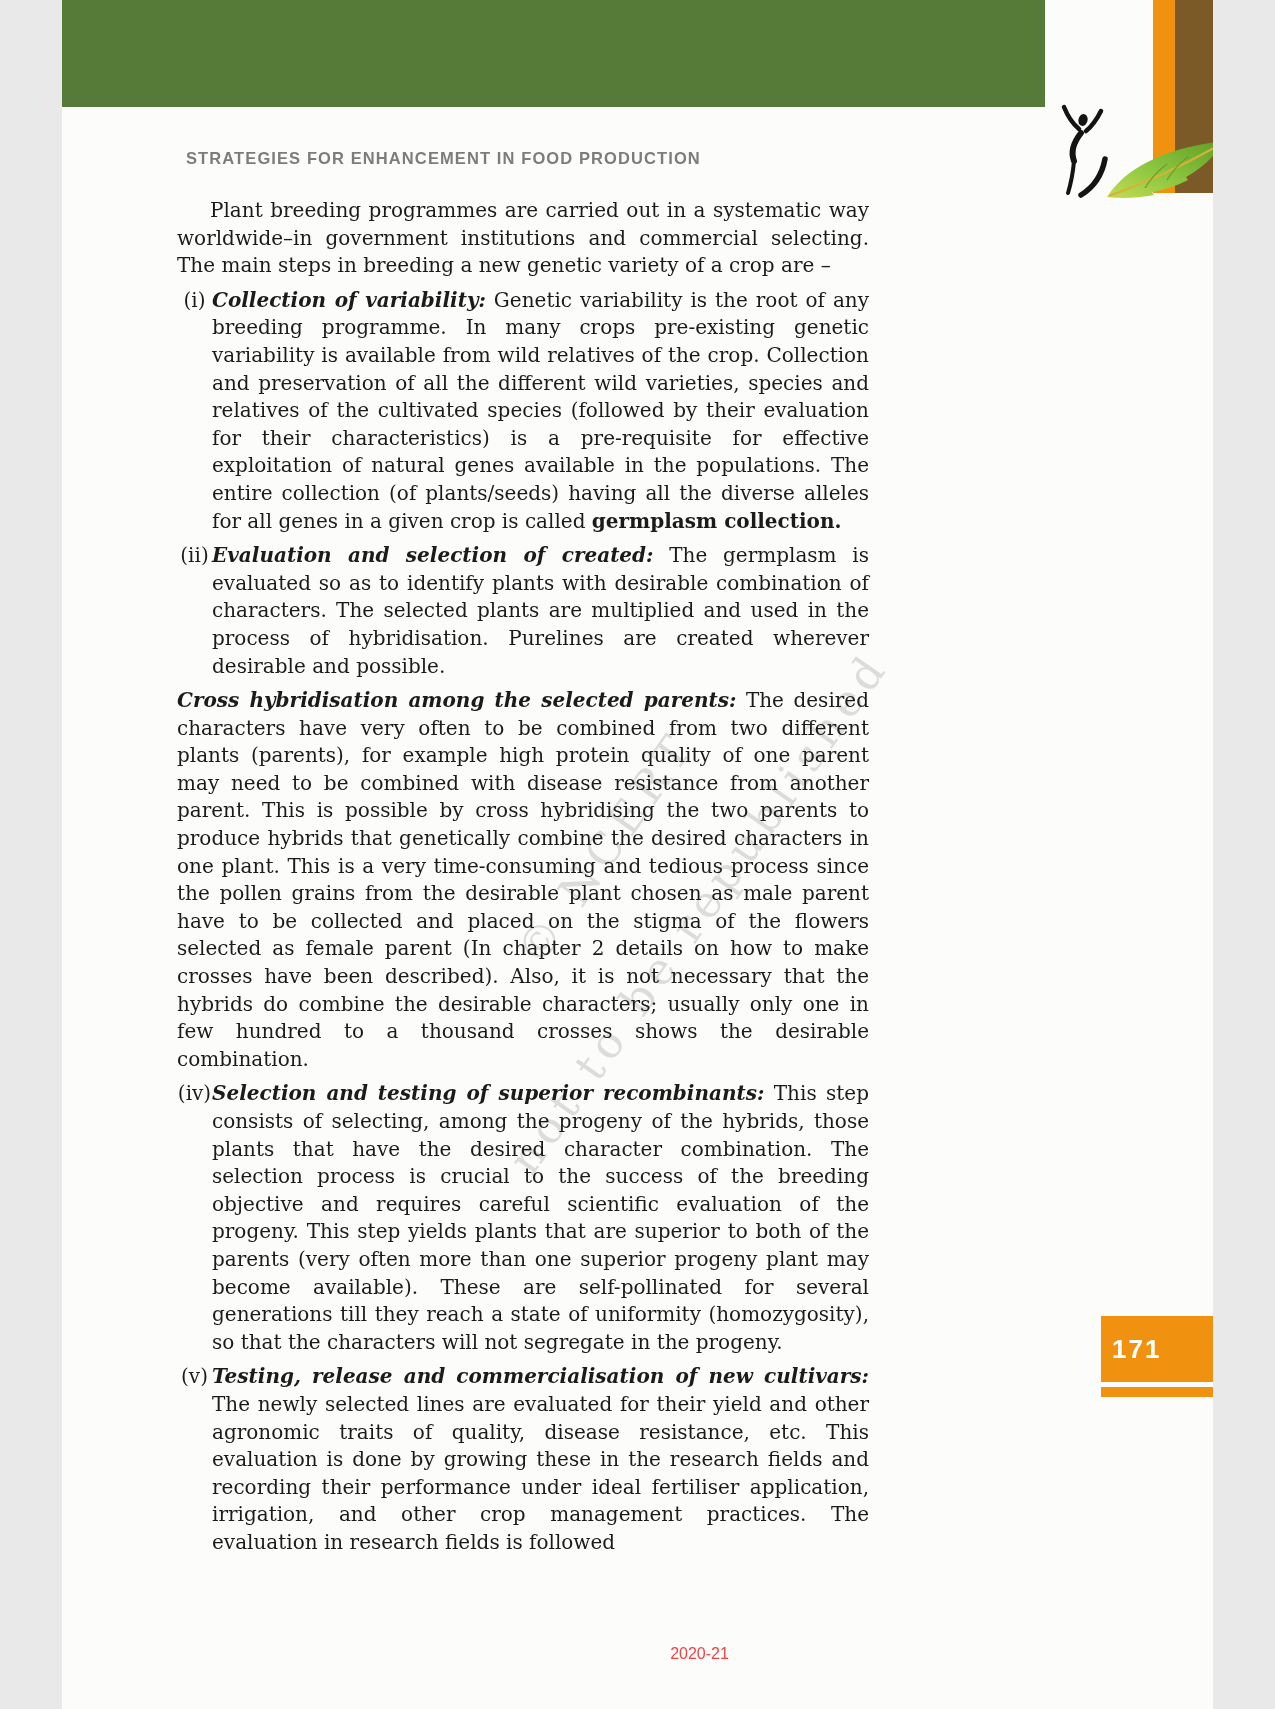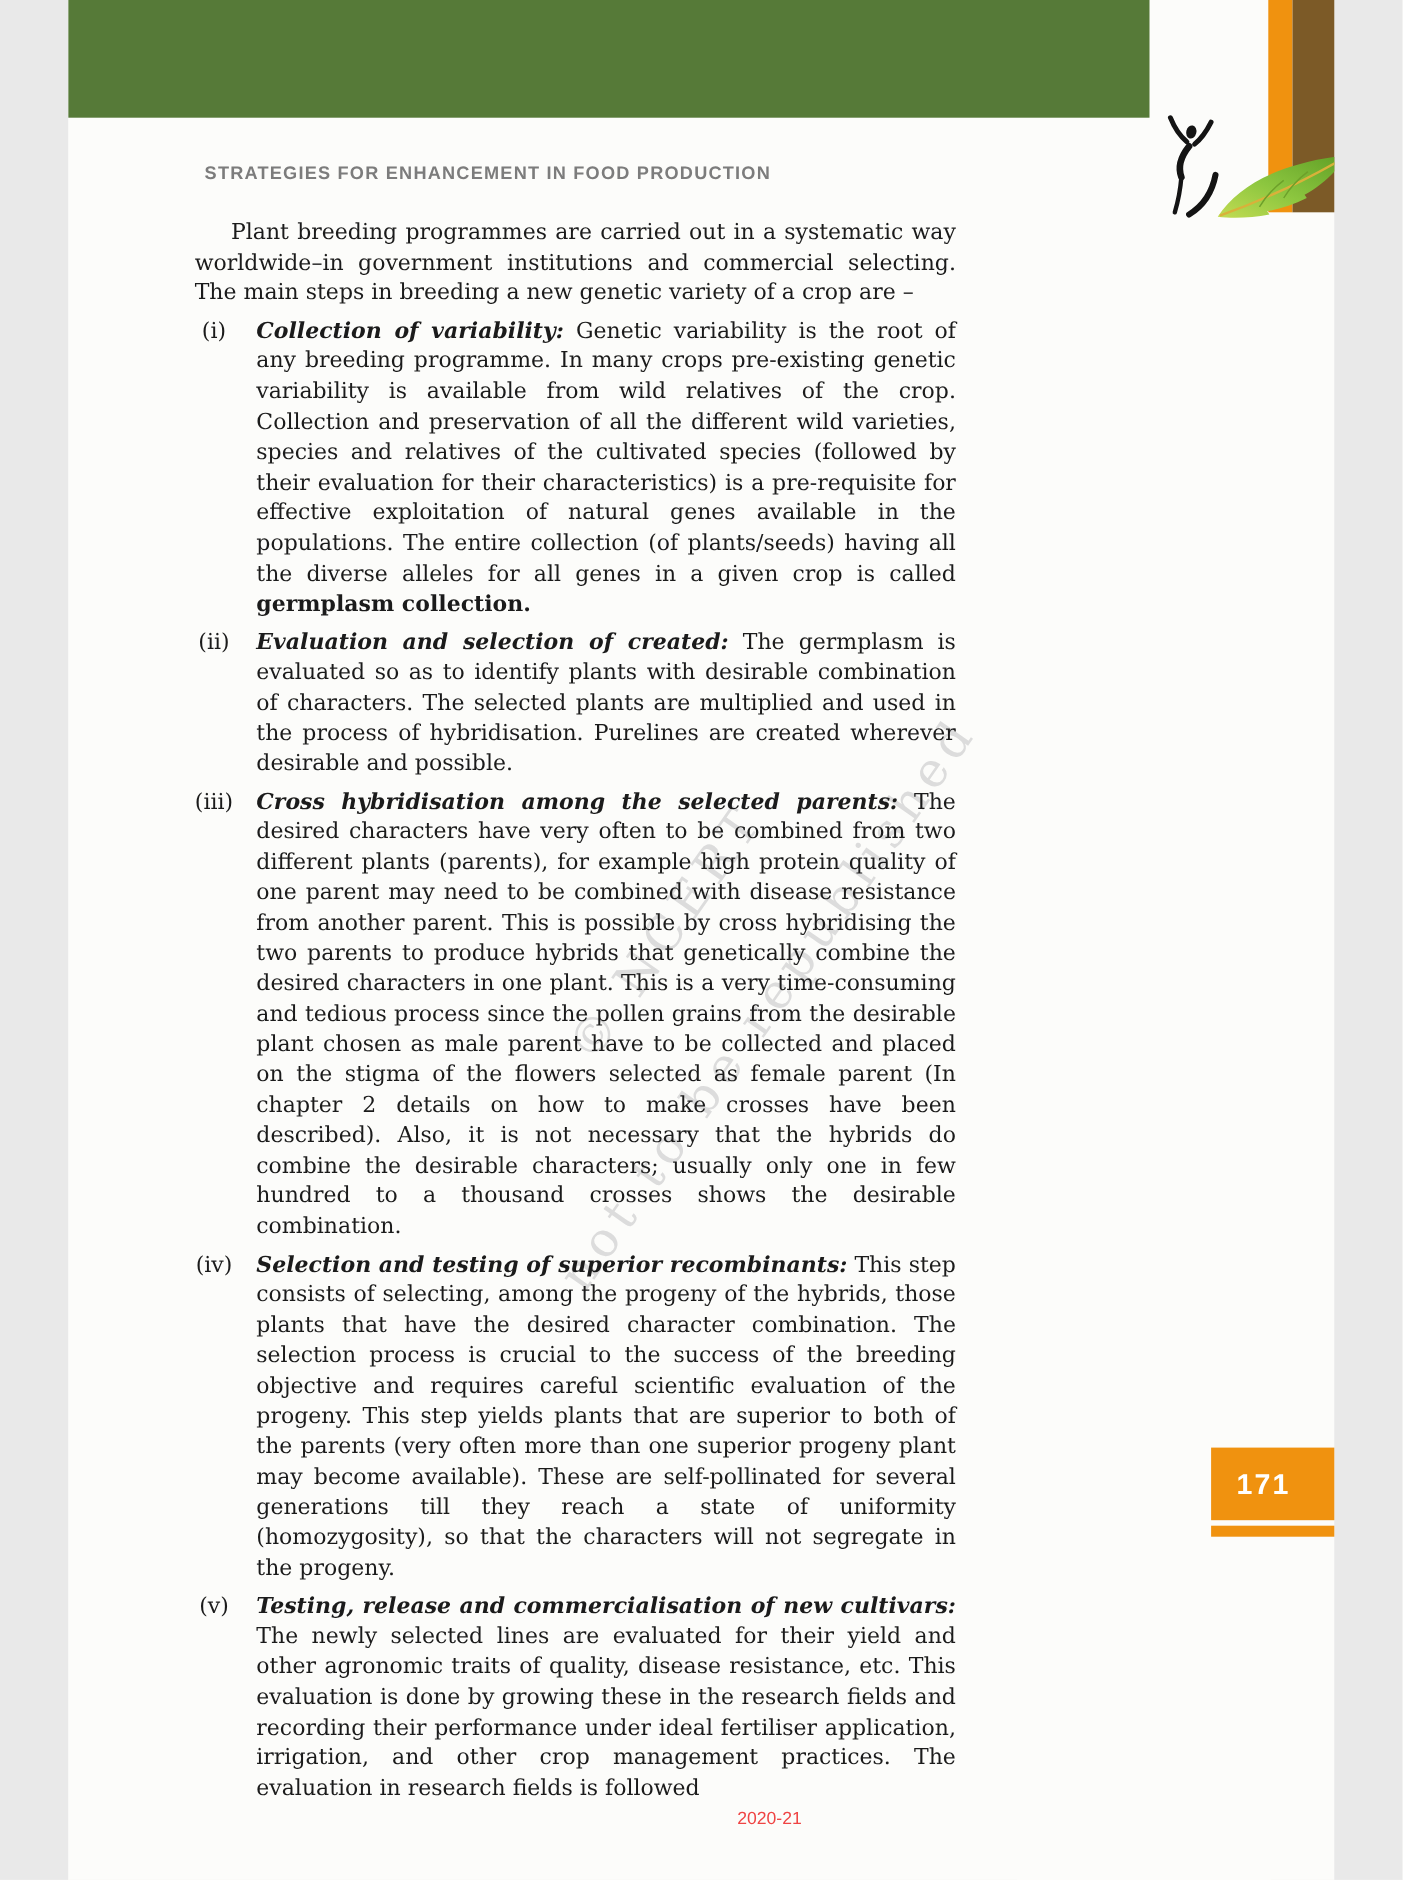--- a/index.html
+++ b/index.html
@@ -39,30 +39,30 @@
   .watermark .wm2{margin-top:62px;}
   
   .content{
     position:absolute;left:115px;top:197px;width:692px;
     font-size:20px;line-height:27.6px;color:#1b1b1b;
     text-align:justify;z-index:2;
   }
   .intro{margin:0 0 7px 0;text-indent:33px;}
   .item{display:flex;margin-bottom:7px;}
   .item .num{flex:0 0 35px;text-align:center;}
-  .item .itext{flex:1;margin-left:21px;}
+  .item .itext{flex:1;margin-left:0;}
   .lead{font-weight:bold;font-style:italic;}
   .btail{font-weight:bold;}
   
   .pagenum-box{
     position:absolute;left:1039px;top:1316px;width:236px;height:66px;
     background:#f0920f;z-index:3;
   }
   .pagenum-box .pn{
-    display:inline-block;margin-left:23px;line-height:66px;
+    display:inline-block;margin-left:11px;line-height:66px;
     color:#ffffff;font-family:"Liberation Sans", sans-serif;
     font-size:26px;font-weight:700;letter-spacing:2px;
   }
   .pagenum-strip{position:absolute;left:1039px;top:1387px;width:236px;height:10px;background:#f0920f;}
   
   .footer{
     position:absolute;left:0;top:1645px;width:1275px;
     text-align:center;
     font-family:"Liberation Sans", sans-serif;
     font-size:16px;color:#ef4444;
@@ -122,21 +122,20 @@
       <span class="num">(i)</span>
       <span class="itext"><span class="lead">Collection of variability:</span><span> Genetic variability is the root of any breeding programme. In many crops pre-existing genetic variability is available from wild relatives of the crop. Collection and preservation of all the different wild varieties, species and relatives of the cultivated species (followed by their evaluation for their characteristics) is a pre-requisite for effective exploitation of natural genes available in the populations. The entire collection (of plants/seeds) having all the diverse alleles for all genes in a given crop is called </span><span class="btail">germplasm collection.</span></span>
     </div>
 
     <div class="item">
       <span class="num">(ii)</span>
       <span class="itext"><span class="lead">Evaluation and selection of created:</span><span> The germplasm is evaluated so as to identify plants with desirable combination of characters. The selected plants are multiplied and used in the process of hybridisation. Purelines are created wherever desirable and possible.</span><span class="btail"></span></span>
     </div>
 
     <div class="item">
-      <span class="num">(iii)</span>
       <span class="itext"><span class="lead">Cross hybridisation among the selected parents:</span><span> The desired characters have very often to be combined from two different plants (parents), for example high protein quality of one parent may need to be combined with disease resistance from another parent. This is possible by cross hybridising the two parents to produce hybrids that genetically combine the desired characters in one plant. This is a very time-consuming and tedious process since the pollen grains from the desirable plant chosen as male parent have to be collected and placed on the stigma of the flowers selected as female parent (In chapter 2 details on how to make crosses have been described). Also, it is not necessary that the hybrids do combine the desirable characters; usually only one in few hundred to a thousand crosses shows the desirable combination.</span><span class="btail"></span></span>
     </div>
 
     <div class="item">
       <span class="num">(iv)</span>
       <span class="itext"><span class="lead">Selection and testing of superior recombinants:</span><span> This step consists of selecting, among the progeny of the hybrids, those plants that have the desired character combination. The selection process is crucial to the success of the breeding objective and requires careful scientific evaluation of the progeny. This step yields plants that are superior to both of the parents (very often more than one superior progeny plant may become available). These are self-pollinated for several generations till they reach a state of uniformity (homozygosity), so that the characters will not segregate in the progeny.</span><span class="btail"></span></span>
     </div>
 
     <div class="item">
       <span class="num">(v)</span>

